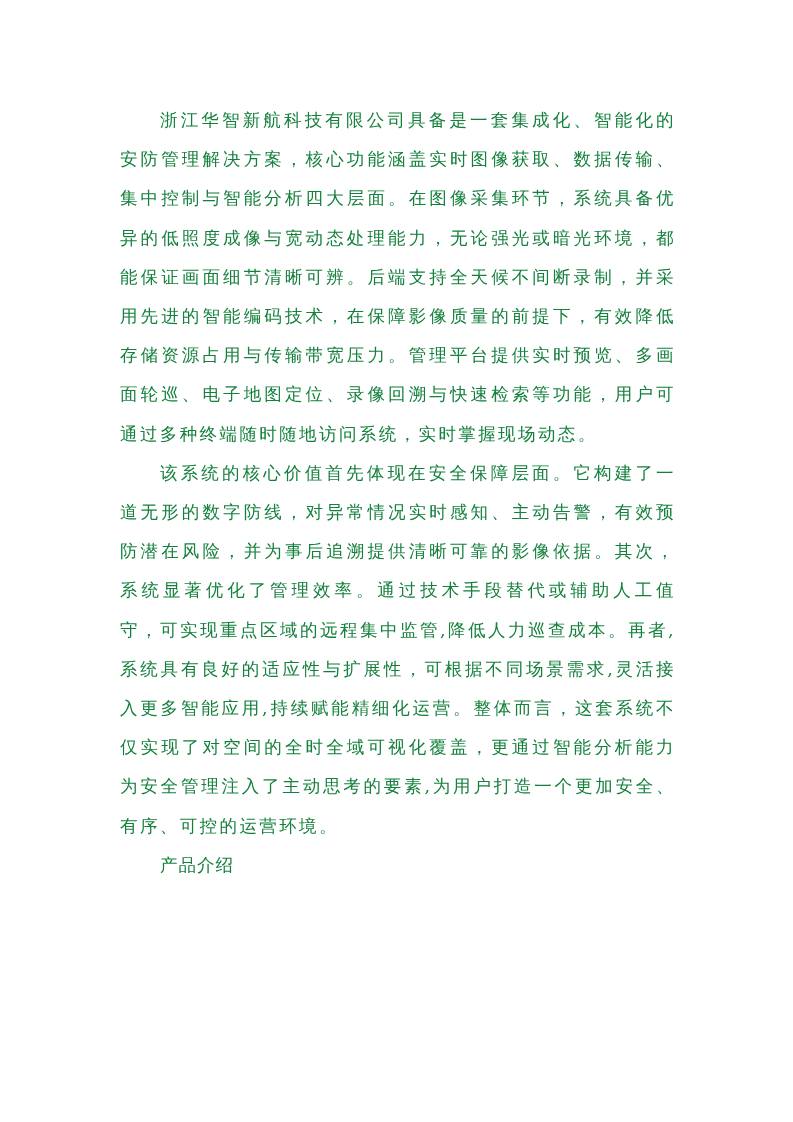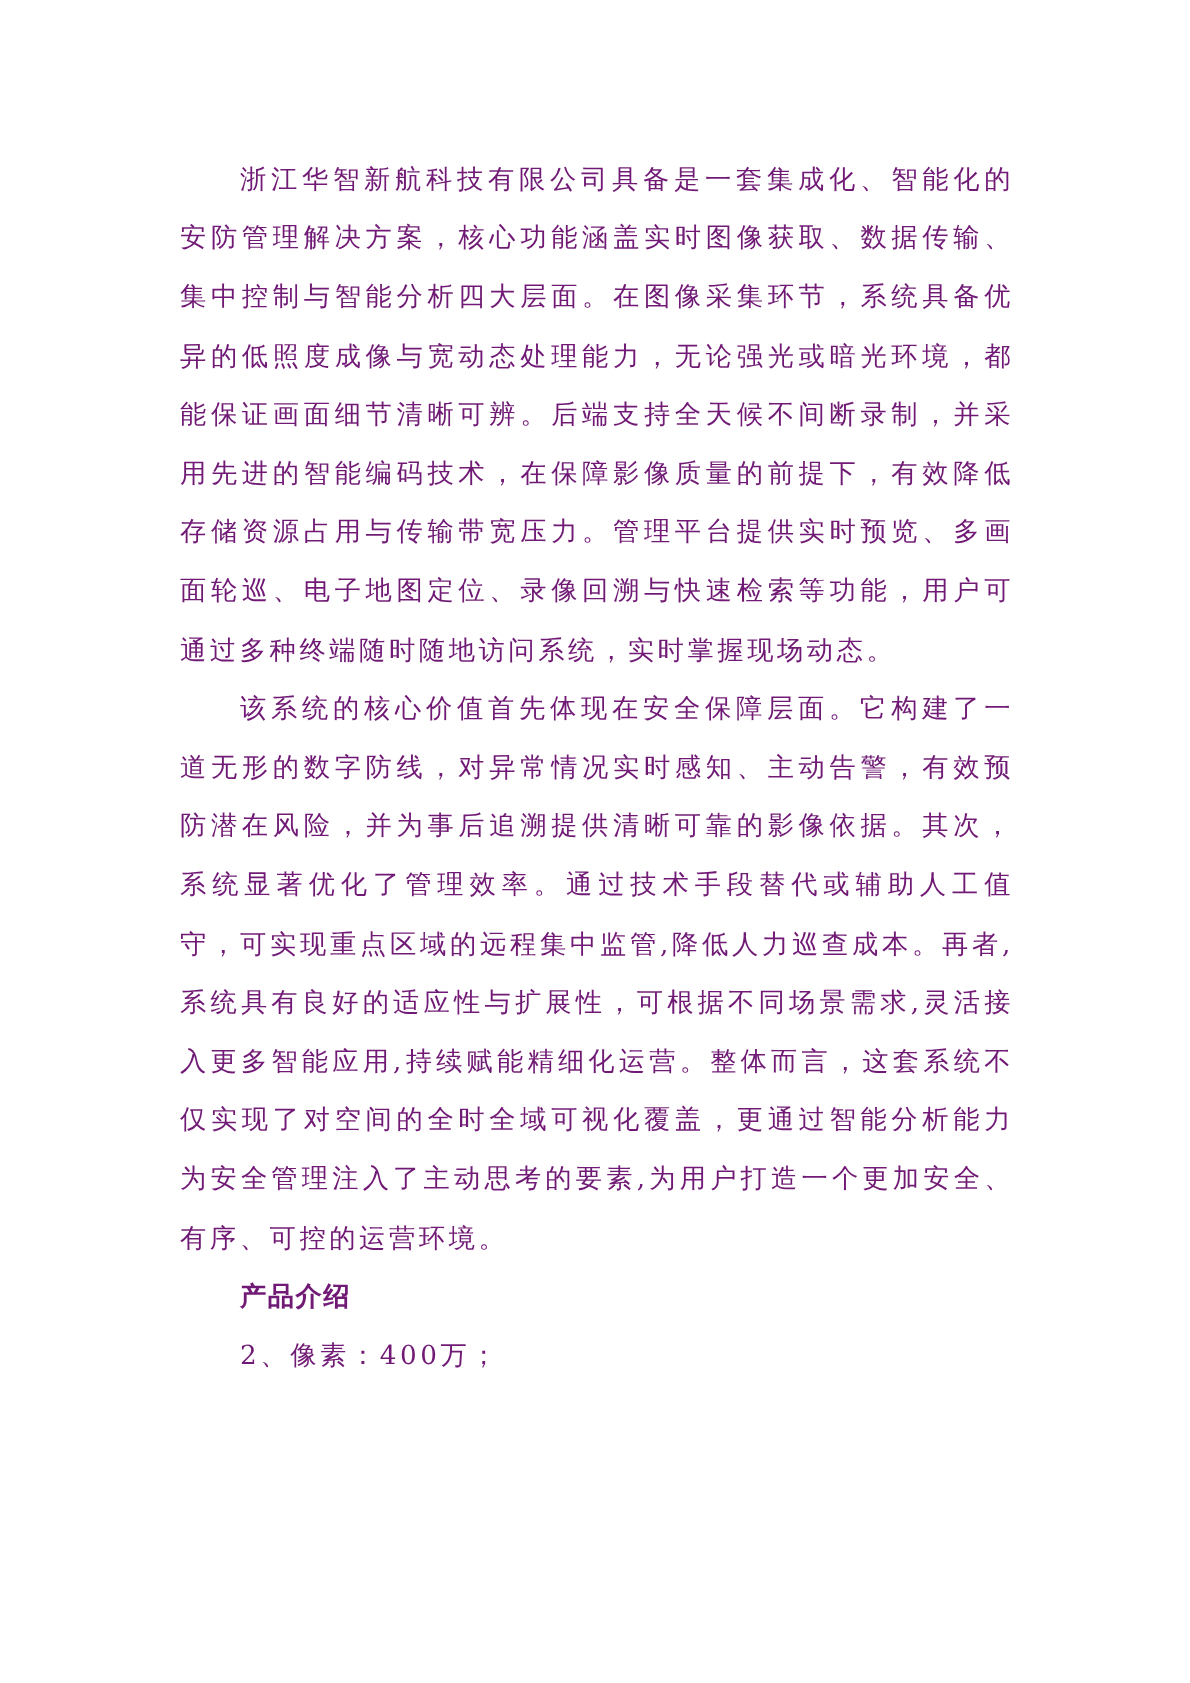--- a/index.html
+++ b/index.html
@@ -5,45 +5,44 @@
   html, body { margin: 0; padding: 0; background: #ffffff; }
   body { width: 793px; height: 1122px; position: relative; overflow: hidden; }
   .page {
     position: absolute;
     left: 120px;
     top: 101px;
     width: 556px;
     font-family: "DejaVu Serif", "Liberation Serif", serif;
     font-size: 17.5px;
     line-height: 39.2px;
-    color: #701a75;
+    color: #15803d;
     letter-spacing: 2.4px;
   }
   .para {
     margin: 0;
     text-indent: 40px;
     text-align: justify;
     text-align-last: left;
   }
   .heading {
     margin: 0;
     padding-left: 40px;
-    font-weight: bold;
+    font-weight: normal;
     letter-spacing: 1px;
   }
   .section-title {
     margin: 0;
     padding-left: 0;
   }
   .list-item {
     margin: 0;
     padding-left: 40px;
   }
 </style>
 </head>
 <body>
 
 <div class="page">
   <p class="para">浙江华智新航科技有限公司具备是一套集成化、智能化的安防管理解决方案，核心功能涵盖实时图像获取、数据传输、集中控制与智能分析四大层面。在图像采集环节，系统具备优异的低照度成像与宽动态处理能力，无论强光或暗光环境，都能保证画面细节清晰可辨。后端支持全天候不间断录制，并采用先进的智能编码技术，在保障影像质量的前提下，有效降低存储资源占用与传输带宽压力。管理平台提供实时预览、多画面轮巡、电子地图定位、录像回溯与快速检索等功能，用户可通过多种终端随时随地访问系统，实时掌握现场动态。</p>
   <p class="para">该系统的核心价值首先体现在安全保障层面。它构建了一道无形的数字防线，对异常情况实时感知、主动告警，有效预防潜在风险，并为事后追溯提供清晰可靠的影像依据。其次，系统显著优化了管理效率。通过技术手段替代或辅助人工值守，可实现重点区域的远程集中监管,降低人力巡查成本。再者,系统具有良好的适应性与扩展性，可根据不同场景需求,灵活接入更多智能应用,持续赋能精细化运营。整体而言，这套系统不仅实现了对空间的全时全域可视化覆盖，更通过智能分析能力为安全管理注入了主动思考的要素,为用户打造一个更加安全、有序、可控的运营环境。</p>
   <p class="heading">产品介绍</p>
-  <p class="list-item">2、像素：400万；</p>
 </div>
 
 </body></html>

